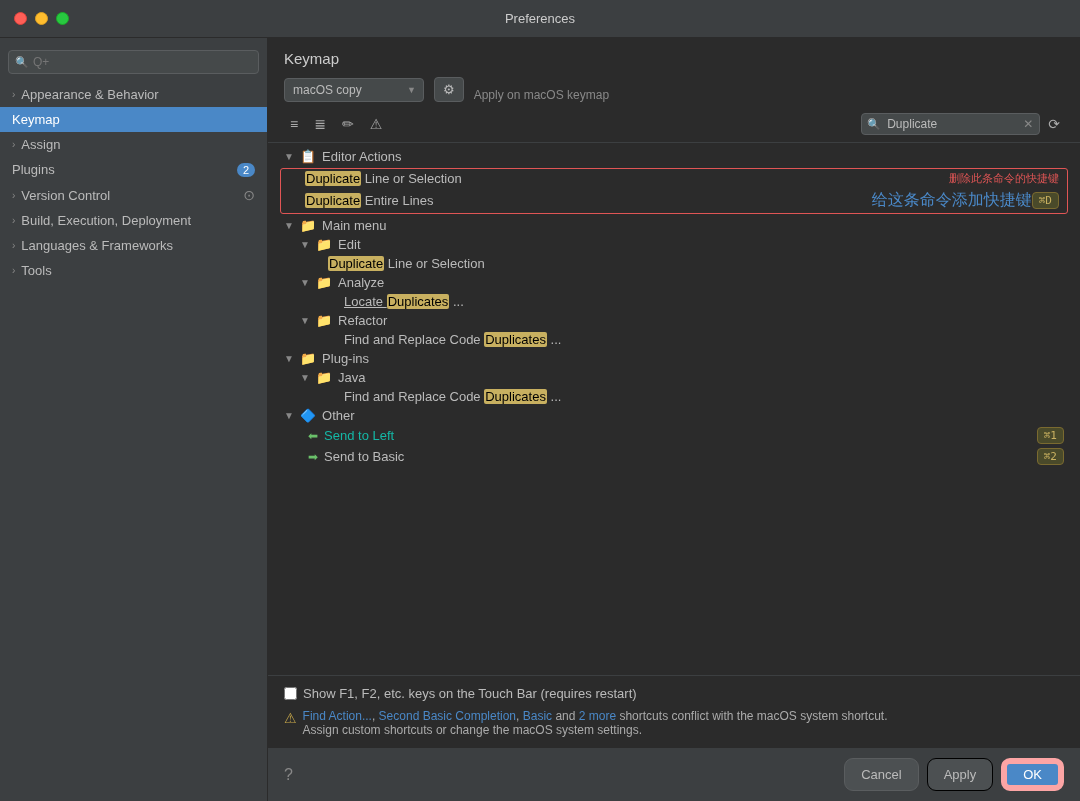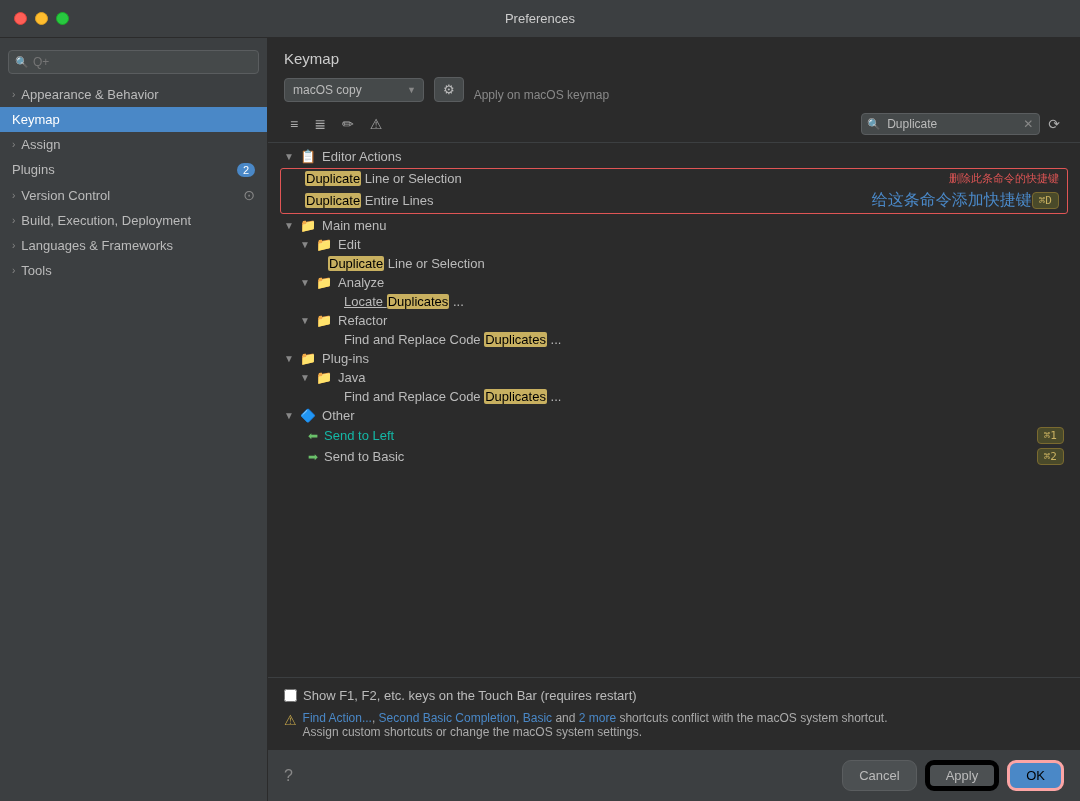--- a/index.html
+++ b/index.html
@@ -327,26 +327,26 @@
       cursor: pointer;
     }
     .btn-cancel {
       background: #4c5052;
       color: #bbb;
       border: 1px solid #5a5d5f;
     }
     .btn-apply {
       background: #4c5052;
       color: #bbb;
-      border: 5px solid #000000;
+      border: 1px solid #000000;
     }
     .btn-ok {
       background: #4a88c7;
-      color: #000000;
-      border: 3px solid #fca5a5;
+      color: #ffffff;
+      border: 6px solid #fca5a5;
     }
     .question-btn {
       background: transparent;
       border: none;
       color: #888;
       font-size: 16px;
       cursor: pointer;
     }
     .footer-left { flex: 1; display: flex; align-items: center; }
     .actions-col {

